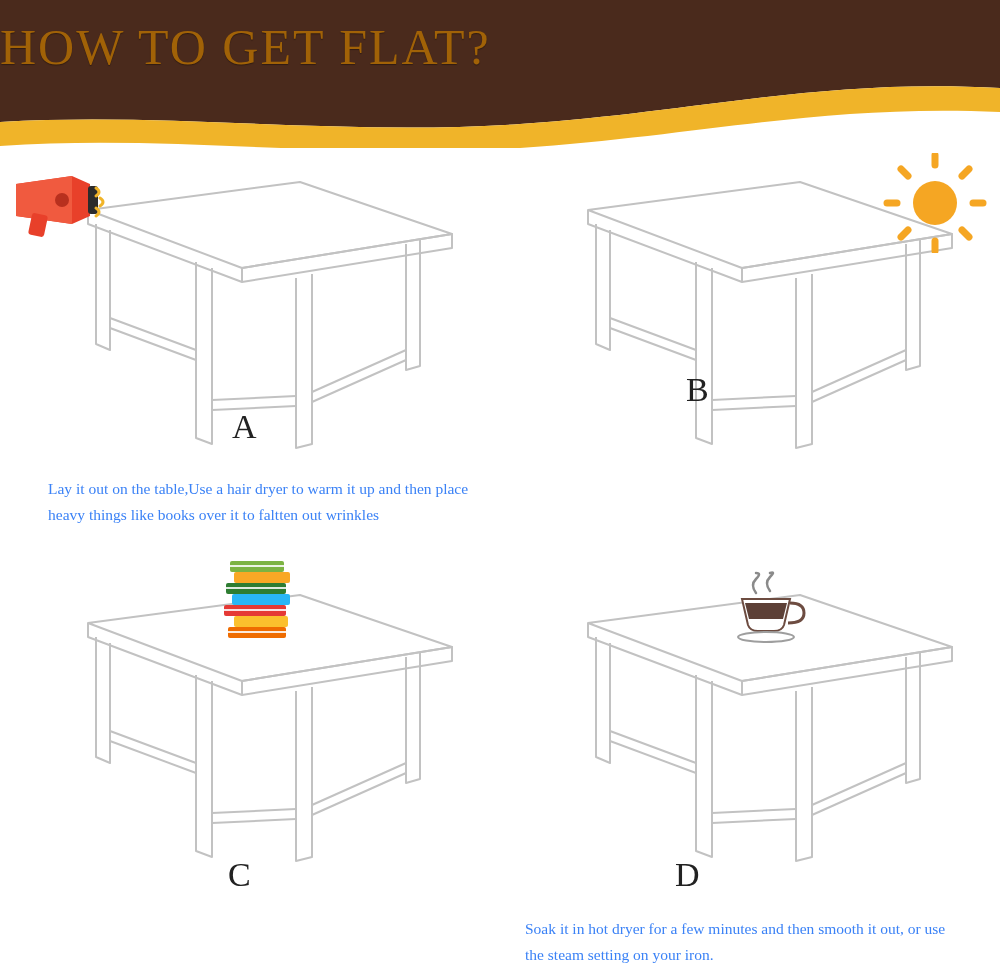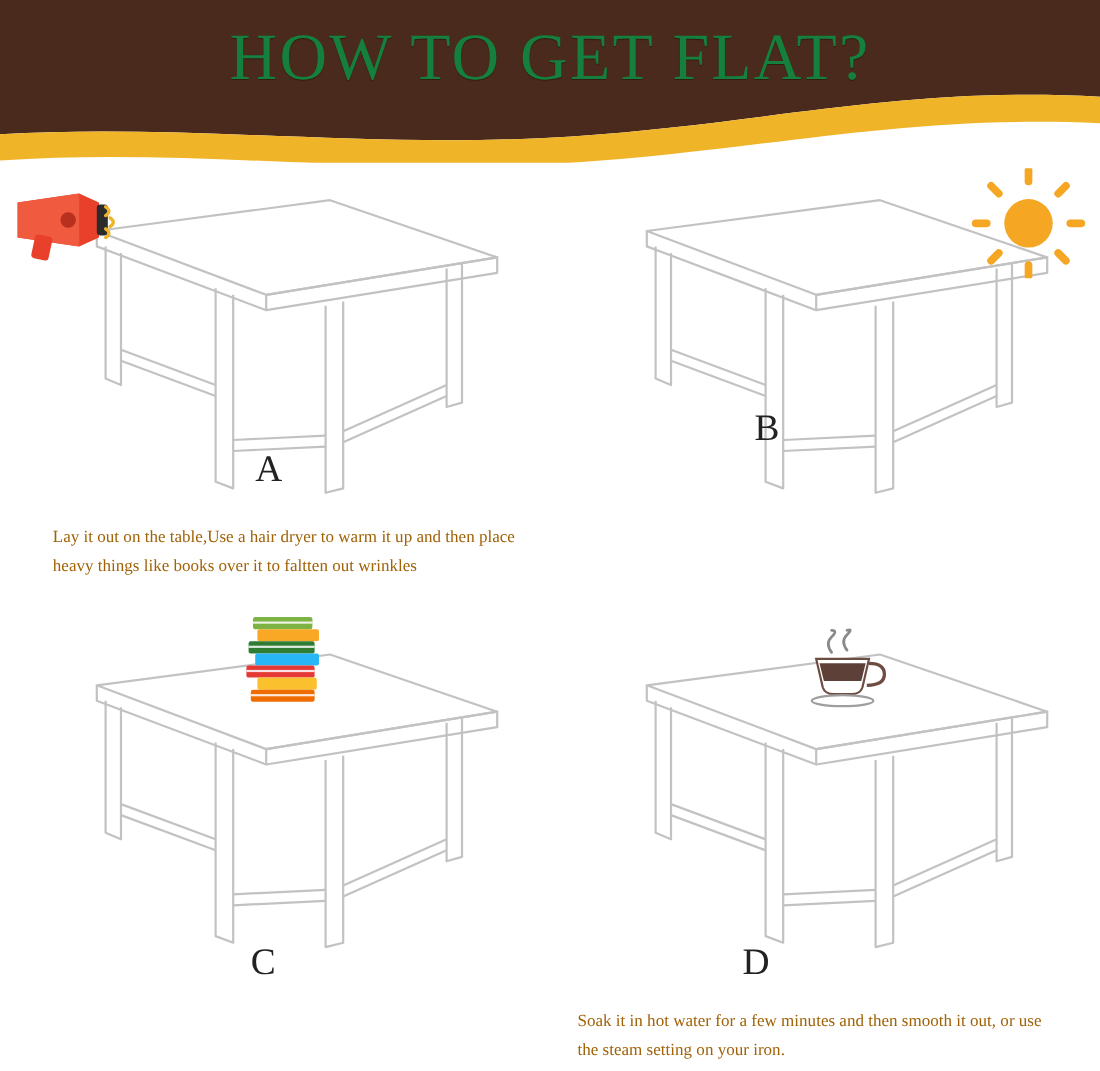--- a/index.html
+++ b/index.html
@@ -29,24 +29,24 @@
     left: 0;
     top: 0;
     width: 1000px;
     height: 148px;
   }
   #header-title {
     position: absolute;
     left: 0;
     top: 18px;
     width: 1000px;
-    text-align: center;
-    color: #15803d;
-    font-family: "Liberation Serif", serif;
-    font-size: 60px;
+    text-align: left;
+    color: #a16207;
+    font-family: "Liberation Serif", serif;
+    font-size: 50px;
     letter-spacing: 2px;
     font-weight: 400;
     z-index: 4;
     text-shadow: 0 1px 1px rgba(0,0,0,0.35);
   }
 
   
   #panels {
     position: absolute;
     left: 0;
@@ -80,21 +80,21 @@
   }
   .letter-a { left: 232px; top: 262px; }
   .letter-b { left: 186px; top: 225px; }
 
   .caption {
     position: absolute;
     width: 430px;
     font-family: "Liberation Serif", serif;
     font-size: 15.5px;
     line-height: 26px;
-    color: #a16207;
+    color: #3b82f6;
   }
   .cap-a { left: 48px;  top: 328px; }
   .cap-b { left: 25px;  top: 328px; }
 
   svg { display: block; }
 </style>
 </head>
 <body>
 
 <div id="header">
@@ -257,16 +257,16 @@
           <path d="M52,20 q-6,-8 0,-14 q6,-6 0,-4"></path>
         </g>
         <path d="M24,28 L72,28 L66,54 Q64,60 56,60 L40,60 Q32,60 30,54 Z" fill="#ffffff" stroke="#6d4c41" stroke-width="2"></path>
         <path d="M27,32 L69,32 L65,48 L31,48 Z" fill="#5d4037"></path>
         <path d="M72,32 q14,0 14,10 q0,10 -16,10" fill="none" stroke="#6d4c41" stroke-width="3"></path>
         <ellipse cx="48" cy="66" rx="28" ry="5" fill="#ffffff" stroke="#9e9e9e" stroke-width="2"></ellipse>
       </g>
     </svg>
 
     <div class="panel-letter" style="left:175px;top:297px">D</div>
-    <div class="caption" style="left:25px;top:355px">Soak it in hot water for a few minutes and then smooth it out, or use the steam setting on your iron.</div>
+    <div class="caption" style="left:25px;top:355px">Soak it in hot dryer for a few minutes and then smooth it out, or use the steam setting on your iron.</div>
   </div>
 
 </div>
 
 </body></html>

